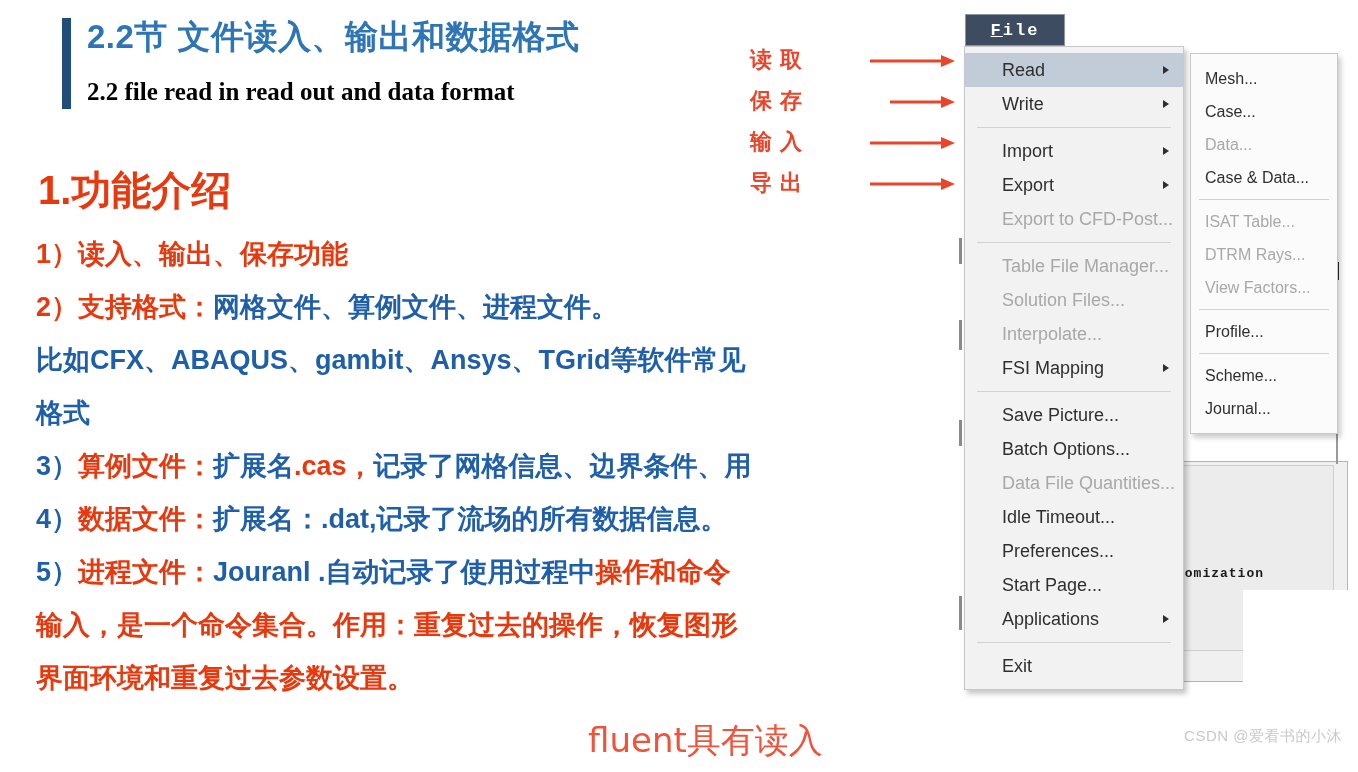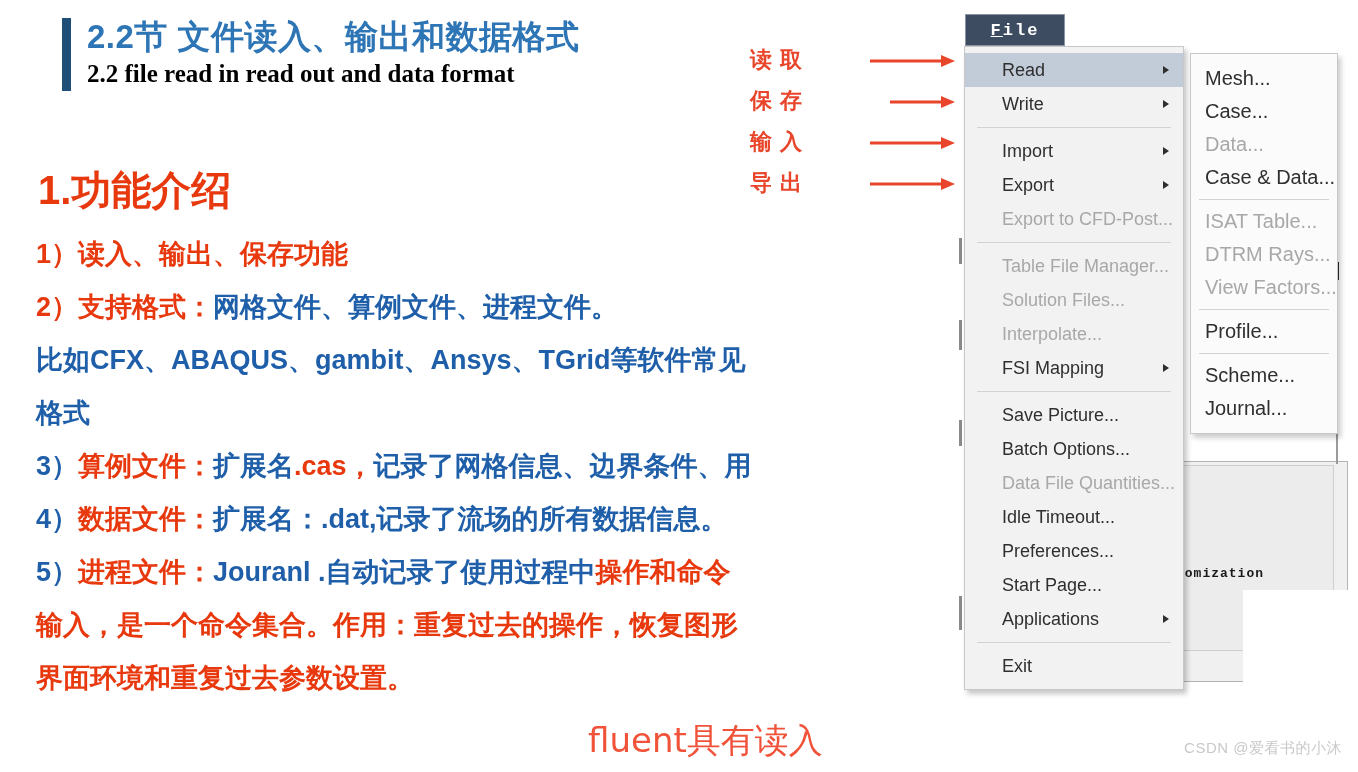--- a/index.html
+++ b/index.html
@@ -45,21 +45,21 @@
     line-height: 1.18;
     letter-spacing: 0.5px;
     white-space: nowrap;
   }
   .title-en {
     font-family: "Liberation Serif", serif;
     font-size: 25px;
     font-weight: bold;
     color: #000000;
     line-height: 1.35;
-    margin-top: 0;
+    margin-top: 18px;
     white-space: nowrap;
   }
 
   
   .heading-1 {
     position: absolute;
     left: 38px;
     top: 163px;
     font-size: 40px;
     font-weight: bold;
@@ -272,29 +272,29 @@
   .msep {
     height: 1px;
     background: #d2d2d2;
     margin: 6px 12px 6px 12px;
   }
 
   
   #read-submenu .mi {
     height: 33px;
     padding-left: 14px;
-    font-size: 20px;
+    font-size: 16px;
   }
   #read-submenu .msep { margin: 5px 8px 5px 8px; }
 
   
   #watermark {
     position: absolute;
     right: 16px;
-    bottom: 14px;
+    bottom: 26px;
     font-size: 15px;
     color: #c9c9c9;
     white-space: nowrap;
     letter-spacing: 0.5px;
   }
 </style>
 </head>
 <body>
 
 <div id="slide">

